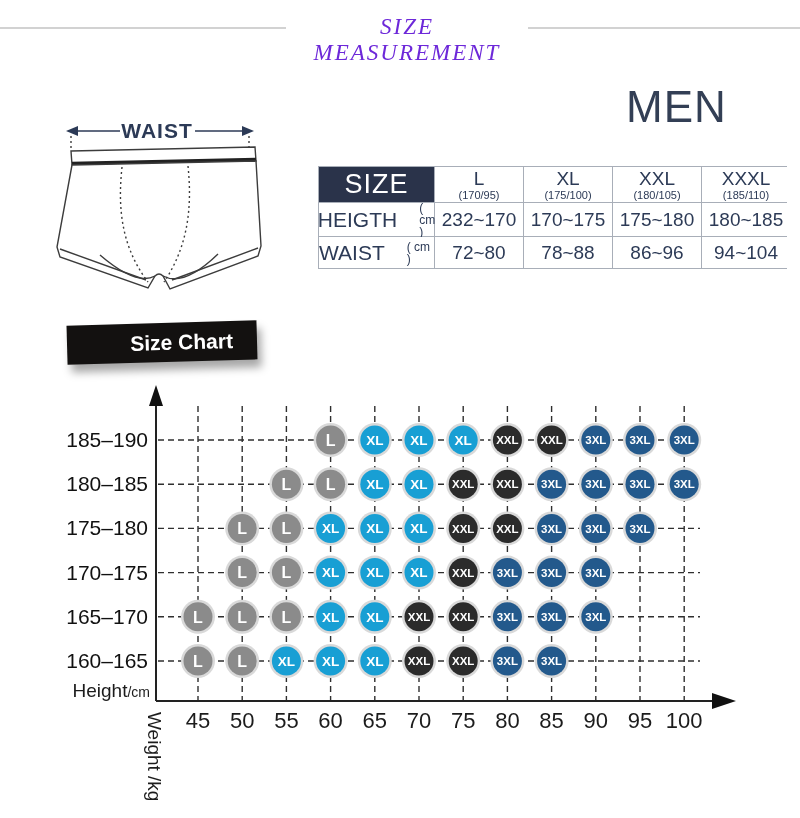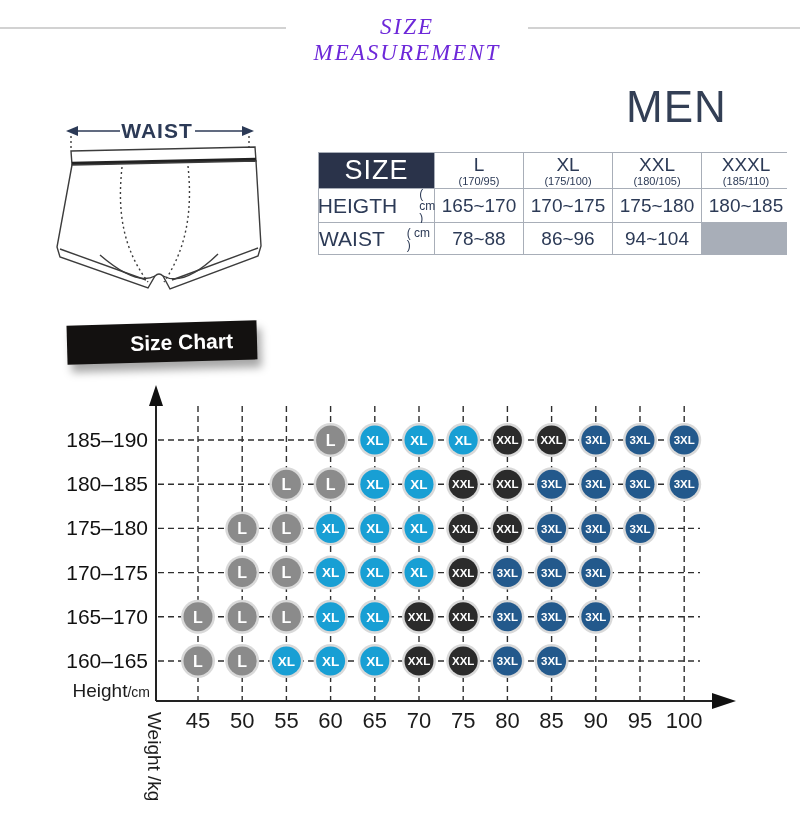--- a/index.html
+++ b/index.html
@@ -14,21 +14,21 @@
              font-family:"Liberation Serif",serif;font-style:italic;font-size:23px;
              letter-spacing:2px;color:#6d28d9;}
 
   .men-title{position:absolute;left:626px;top:82px;font-size:44px;font-weight:400;
              color:#333f55;letter-spacing:1px;}
 
   
   .boxer-svg{position:absolute;left:40px;top:110px;}
 
   
-  .size-table{position:absolute;left:318px;top:152px;width:467px;
+  .size-table{position:absolute;left:318px;top:166px;width:467px;
               display:grid;grid-template-columns:115px 88px 88px 88px 88px;
               grid-template-rows:35px 33px 31px;background:#a8aeb8;gap:1px;
               border:1px solid #a8aeb8;}
   .size-table .cell{background:#fff;color:#2c3a56;display:flex;flex-direction:column;
               align-items:center;justify-content:center;line-height:1;}
   .size-table .corner{background:#2a334a;color:#fff;font-size:27px;letter-spacing:1px;}
   .size-table .colsize{font-size:19px;}
   .size-table .colspec{font-size:11px;margin-top:2px;}
   .size-table .rowhead{flex-direction:row;gap:22px;font-size:21px;}
   .size-table .rowunit{font-size:12px;}
@@ -98,29 +98,30 @@
     </div>
     <div class="cell">
       <span class="colsize">XXXL</span>
       <span class="colspec">(185/110)</span>
     </div>
 
     <div class="cell rowhead">
       <span>HEIGTH</span>
       <span class="rowunit">( cm )</span>
     </div>
-    <div class="cell val">165~170</div>
+    <div class="cell val">232~170</div>
     <div class="cell val">170~175</div>
     <div class="cell val">175~180</div>
     <div class="cell val">180~185</div>
 
     <div class="cell rowhead">
       <span>WAIST</span>
       <span class="rowunit">( cm )</span>
     </div>
+    <div class="cell val">72~80</div>
     <div class="cell val">78~88</div>
     <div class="cell val">86~96</div>
     <div class="cell val">94~104</div>
   </div>
 
   <div class="chart-tag">Size Chart</div>
 
   <svg id="chart-svg" width="800" height="438" viewBox="0 0 800 438">
       <line x1="198" y1="26" x2="198" y2="321" stroke="#2f2f2f" stroke-width="1.4" stroke-dasharray="6,4"></line>
       <text x="198" y="348" text-anchor="middle" font-size="22" fill="#1c1c1c">45</text>

